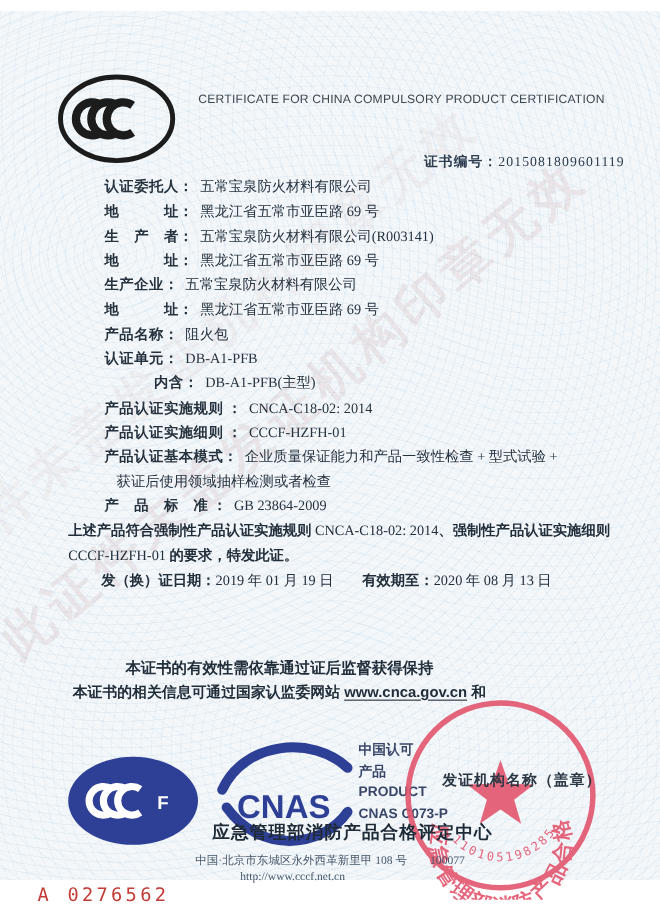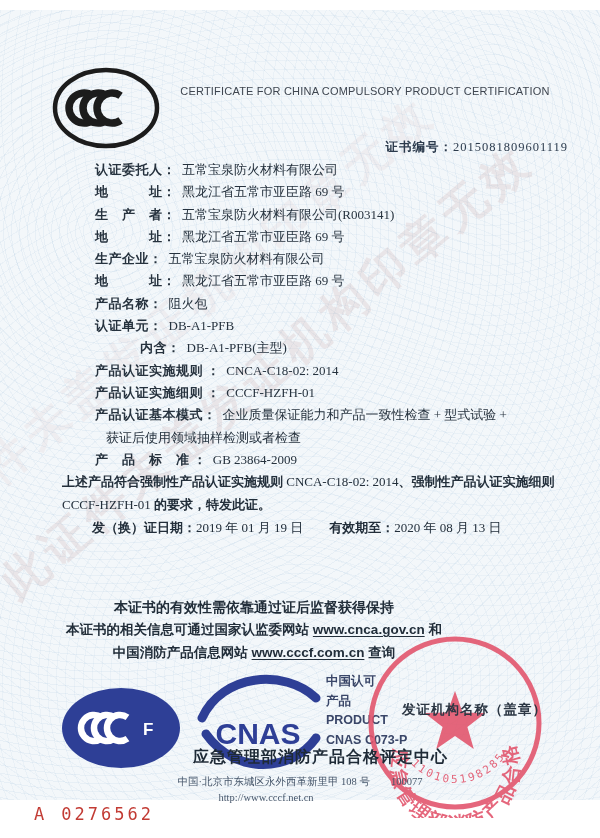--- a/index.html
+++ b/index.html
@@ -106,23 +106,20 @@
       <div class="issue-row">
         <span class="lbl">发（换）证日期：</span><span>2019 年 01 月 19 日</span><span class="gap"></span><span class="lbl">有效期至：</span><span>2020 年 08 月 13 日</span>
       </div>
     </div>
 
     <div class="notice">
       <div class="n1">本证书的有效性需依靠通过证后监督获得保持</div>
       <div class="n2">
         <span>本证书的相关信息可通过国家认监委网站 </span><span class="link">www.cnca.gov.cn</span><span> 和</span>
       </div>
-      <div class="n3">
-        <span>中国消防产品信息网站 </span><span class="link">www.cccf.com.cn</span><span> 查询</span>
-      </div>
     </div>
 
     <div class="logo-cccf">
       <svg width="126" height="84" viewBox="0 0 126 84">
         <ellipse cx="63" cy="42" rx="59" ry="40" fill="#2e3f96"></ellipse>
         <path d="M43.5,52.6 A13,13 0 1 1 43.5,31.4" fill="none" stroke="#ffffff" stroke-width="6.5"></path>
         <path d="M56.5,52.6 A13,13 0 1 1 56.5,31.4" fill="none" stroke="#ffffff" stroke-width="6.5"></path>
         <path d="M69.5,52.6 A13,13 0 1 1 69.5,31.4" fill="none" stroke="#ffffff" stroke-width="6.5"></path>
         <text x="85" y="49" font-family="Liberation Sans, DejaVu Sans, sans-serif" font-size="17" font-weight="700" fill="#ffffff">F</text>
       </svg>

